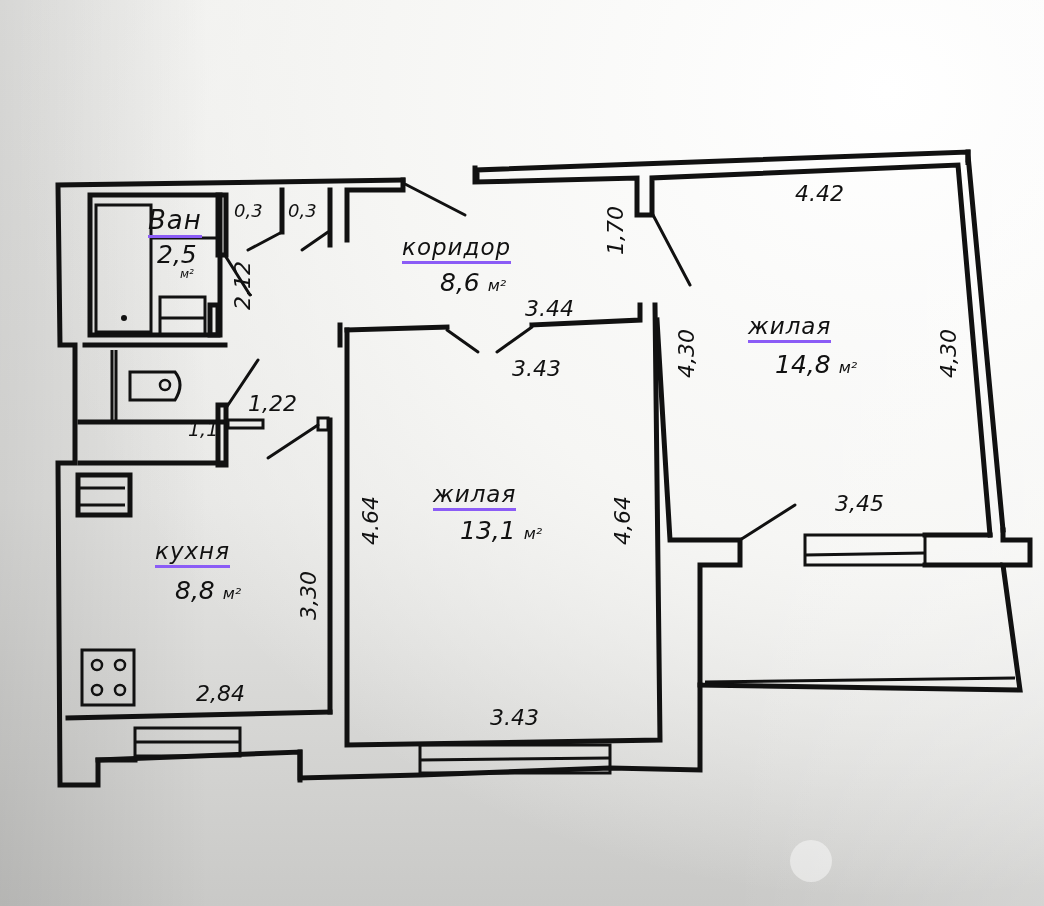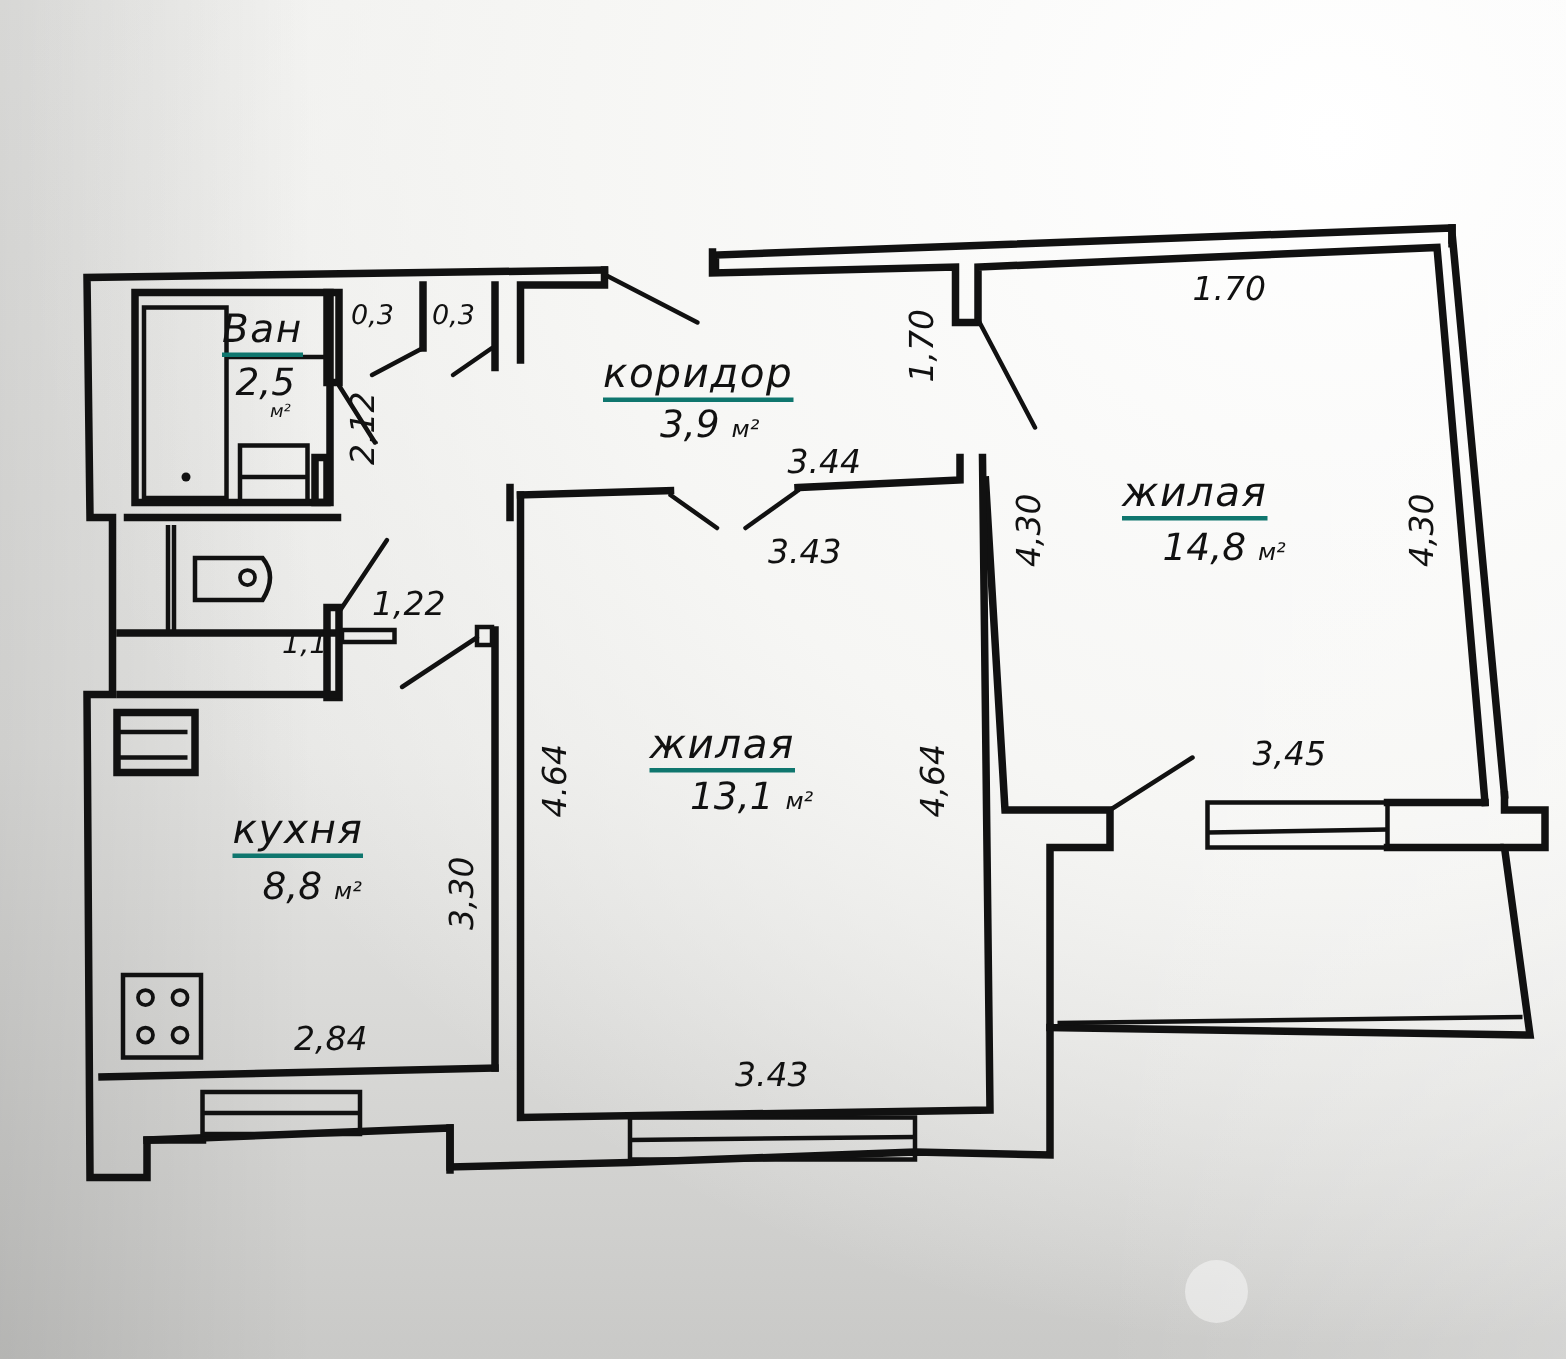--- a/index.html
+++ b/index.html
@@ -21,24 +21,24 @@
   }
   svg.plan { position: absolute; left: 0; top: 0; }
   .w { stroke: #111; stroke-width: 5; fill: none; stroke-linecap: square; stroke-linejoin: miter; }
   .t { stroke: #111; stroke-width: 3; fill: none; }
   .d { stroke: #111; stroke-width: 3; fill: none; stroke-linecap: round; }
   .lbl {
     position: absolute; color: #111;
     font-family: "DejaVu Sans", sans-serif; font-style: italic;
     white-space: nowrap; line-height: 1;
   }
-  .room-name { font-size: 27px; letter-spacing: 1px; }
+  .room-name { font-size: 23px; letter-spacing: 1px; }
   .room-area { font-size: 25px; }
   .dim { font-size: 22px; }
-  .underline { border-bottom: 3px solid #0f766e; padding-bottom: 2px; }
+  .underline { border-bottom: 3px solid #8b5cf6; padding-bottom: 2px; }
   .watermark {
     position: absolute; left: 790px; top: 840px; display: flex; align-items: center; gap: 10px;
     color: rgba(255,255,255,0.55);
   }
   .wm-circle { width: 42px; height: 42px; border-radius: 50%; background: rgba(255,255,255,0.45); }
   .wm-text { font-family: "DejaVu Sans", sans-serif; font-weight: bold; font-size: 38px; color: rgba(255,255,255,0.45); }
 </style>
 </head>
 <body>
 
@@ -137,40 +137,40 @@
 <div class="lbl room-name underline" style="left:148px;top:207px;font-size:26px;">Ван</div>
 <div class="lbl room-area" style="left:157px;top:242px;"><span>2,5</span></div>
 <div class="lbl" style="left:180px;top:268px;font-size:12px;">м²</div>
 
 <div class="lbl" style="left:234px;top:202px;font-size:18px;">0,3</div>
 <div class="lbl" style="left:288px;top:202px;font-size:18px;">0,3</div>
 
 <div class="lbl" style="left:188px;top:372px;font-size:19px;margin-top:48px;">1,1</div>
 
 <div class="lbl room-name underline" style="left:402px;top:236px;">коридор</div>
-<div class="lbl room-area" style="left:440px;top:270px;"><span>3,9</span> <span style="font-size:16px">м²</span></div>
+<div class="lbl room-area" style="left:440px;top:270px;"><span>8,6</span> <span style="font-size:16px">м²</span></div>
 
 <div class="lbl room-name underline" style="left:748px;top:315px;">жилая</div>
 <div class="lbl room-area" style="left:775px;top:352px;"><span>14,8</span> <span style="font-size:16px">м²</span></div>
 
 <div class="lbl room-name underline" style="left:433px;top:483px;">жилая</div>
 <div class="lbl room-area" style="left:460px;top:518px;"><span>13,1</span> <span style="font-size:16px">м²</span></div>
 
 <div class="lbl room-name underline" style="left:155px;top:540px;">кухня</div>
 <div class="lbl room-area" style="left:175px;top:578px;"><span>8,8</span> <span style="font-size:16px">м²</span></div>
 
 <div class="lbl dim" style="left:232px;top:310px;transform:rotate(-90deg);transform-origin:left top;">2,12</div>
 <div class="lbl dim" style="left:248px;top:393px;">1,22</div>
 <div class="lbl dim" style="left:605px;top:255px;transform:rotate(-90deg);transform-origin:left top;">1,70</div>
 <div class="lbl dim" style="left:525px;top:298px;">3.44</div>
 <div class="lbl dim" style="left:512px;top:358px;">3.43</div>
 <div class="lbl dim" style="left:360px;top:545px;transform:rotate(-90deg);transform-origin:left top;">4.64</div>
 <div class="lbl dim" style="left:612px;top:545px;transform:rotate(-90deg);transform-origin:left top;">4,64</div>
 <div class="lbl dim" style="left:490px;top:707px;">3.43</div>
-<div class="lbl dim" style="left:795px;top:183px;">1.70</div>
+<div class="lbl dim" style="left:795px;top:183px;">4.42</div>
 <div class="lbl dim" style="left:676px;top:378px;transform:rotate(-90deg);transform-origin:left top;">4,30</div>
 <div class="lbl dim" style="left:938px;top:378px;transform:rotate(-90deg);transform-origin:left top;">4,30</div>
 <div class="lbl dim" style="left:835px;top:493px;">3,45</div>
 <div class="lbl dim" style="left:298px;top:620px;transform:rotate(-90deg);transform-origin:left top;">3,30</div>
 <div class="lbl dim" style="left:196px;top:683px;">2,84</div>
 
 <div class="watermark">
   <div class="wm-circle"></div>
 </div>
 

